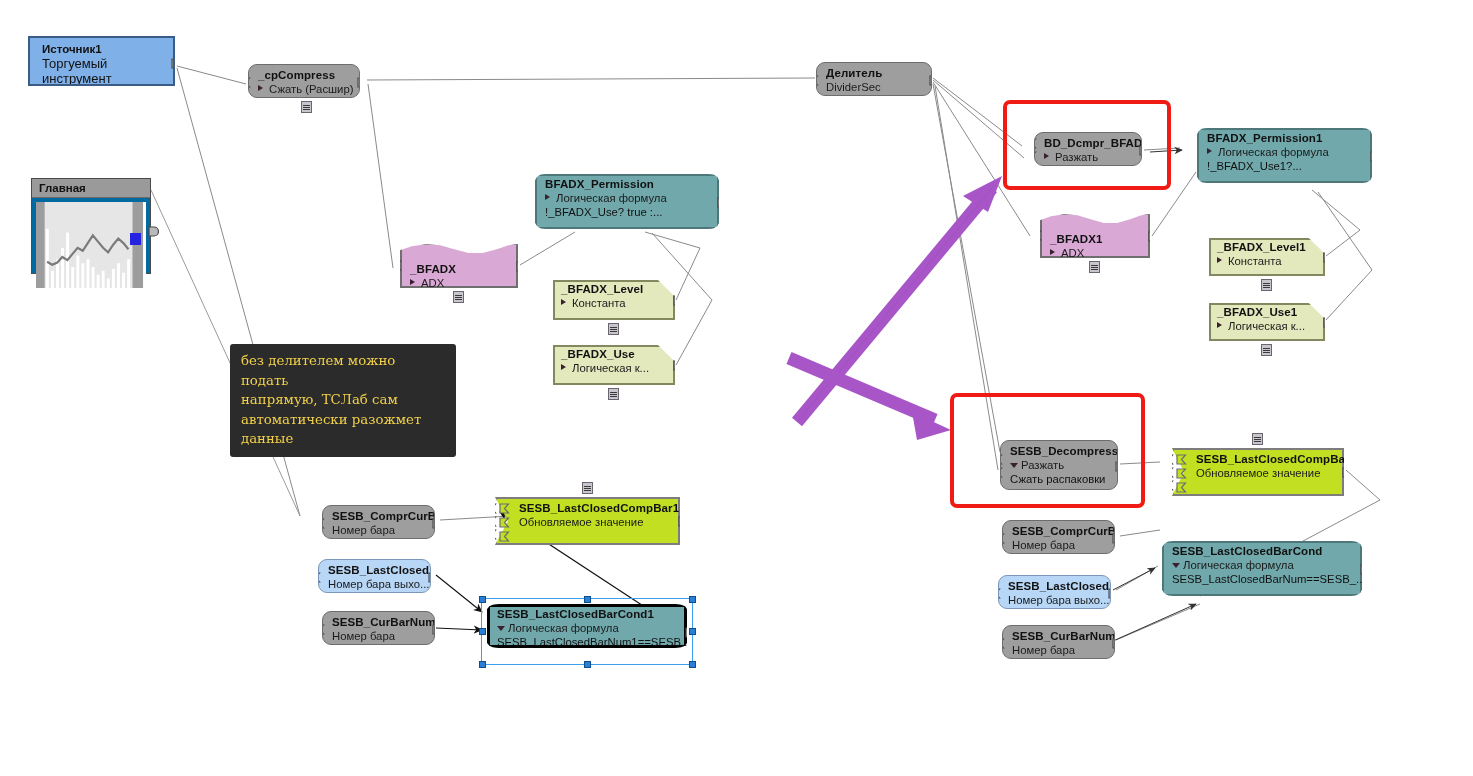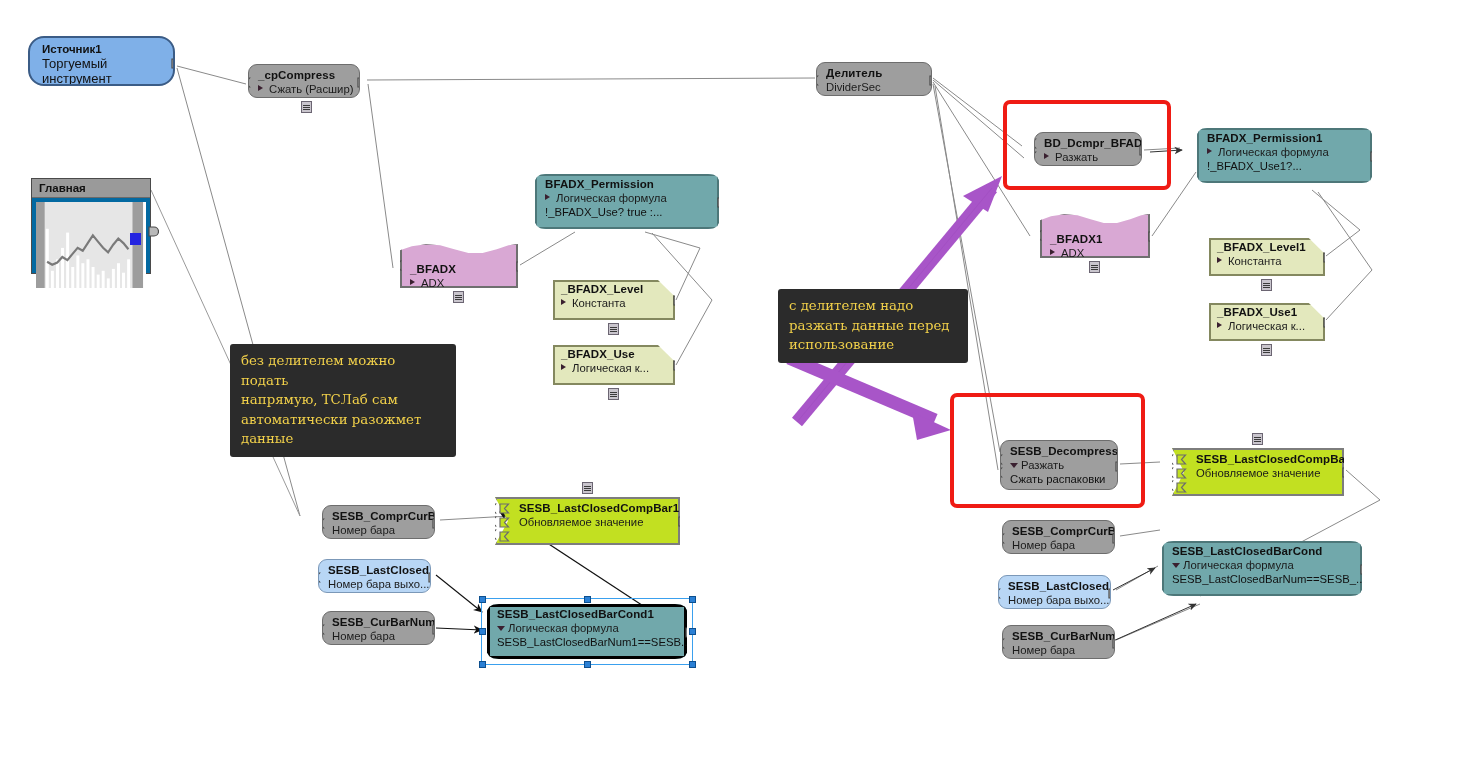--- a/index.html
+++ b/index.html
@@ -96,21 +96,21 @@
 
   
   .badge{
     position:absolute;width:11px;height:12px;background:#c9c5cd;
     border:1px solid #6b6572;box-sizing:border-box;
     display:flex;flex-direction:column;justify-content:center;align-items:center;gap:1px;
   }
   .badge i{display:block;width:7px;height:1px;background:#3a3a3a;}
 
   
-  .src .nbody{border-radius:16px;border-width:2px;border-color:#3b5c86;padding-left:12px;}
+  .src .nbody{border-radius:0;border-width:2px;border-color:#3b5c86;padding-left:12px;}
   .src .l1{font-size:11.5px;font-weight:bold;color:#111;line-height:14px;}
   .src .l2{font-size:13px;color:#111;line-height:15px;}
   .src .l3{font-size:11.8px;color:#111;font-style:italic;font-weight:bold;line-height:15px;}
 
   
   .chartwin{position:absolute;border:1px solid #4a4a4a;background:#0369a1;box-sizing:border-box;margin-top:37px;}
   .chartwin .cw-title{
     background:#9a9a9a;color:#111;font-size:11.5px;font-weight:bold;
     padding:2px 0 2px 7px;line-height:14px;border-bottom:1px solid #6a6a6a;
   }
@@ -516,21 +516,21 @@
               <path d="M1,1 L9.5,1 L5.5,5.5 L9.5,10 L1,10 Z" fill="#b9b9b9" stroke="#4a4a4a" stroke-width="1.2"></path>
             </svg>
           </div>
           <div class="port out" style="top: 12px;">
             <svg viewBox="0 0 11 11" width="11" height="11">
               <path d="M1,1 L5.5,1 A4.3,4.3 0 0 1 5.5,10 L1,10 Z" fill="#b9b9b9" stroke="#4a4a4a" stroke-width="1.2"></path>
             </svg>
           </div>
         </div>
       </div>
-      <div class="node v-teal sh-teal sel-node" style="left: 487px; top: 604px; width: 200px; height: 55px;">
+      <div class="node v-teal sh-teal sel-node" style="left: 487px; top: 604px; width: 200px; height: 44px;">
         <div class="nbody">
           <div class="fill"></div>
           <div class="ncontent">
             <div class="ntitle">SESB_LastClosedBarCond1</div>
             <div class="nsub"><span class="tri down"></span><span>Логическая формула</span></div>
             <div class="nsub3">SESB_LastClosedBarNum1==SESB...</div>
           </div>
           <div class="port out" style="top: 22.5px;">
             <svg viewBox="0 0 11 11" width="11" height="11">
               <path d="M1,1 L5.5,1 A4.3,4.3 0 0 1 5.5,10 L1,10 Z" fill="#b9b9b9" stroke="#4a4a4a" stroke-width="1.2"></path>
@@ -719,17 +719,14 @@
     <div style="position:absolute;right:9px;top:54px;width:11px;height:12px;background:#2424e0;"></div>
   </div>
 
   <div class="redbox" style="left:1003px;top:100px;width:168px;height:90px;"></div>
   <div class="redbox" style="left:950px;top:393px;width:195px;height:115px;"></div>
 
   <div class="annot" style="left:230px;top:344px;width:226px;">без делителем можно подать
 напрямую, ТСЛаб сам
 автоматически разожмет
 данные</div>
-  <div class="annot" style="left:778px;top:289px;width:190px;">с делителем надо
-разжать данные перед
-использование</div>
 
 </div>
 
 </body></html>

